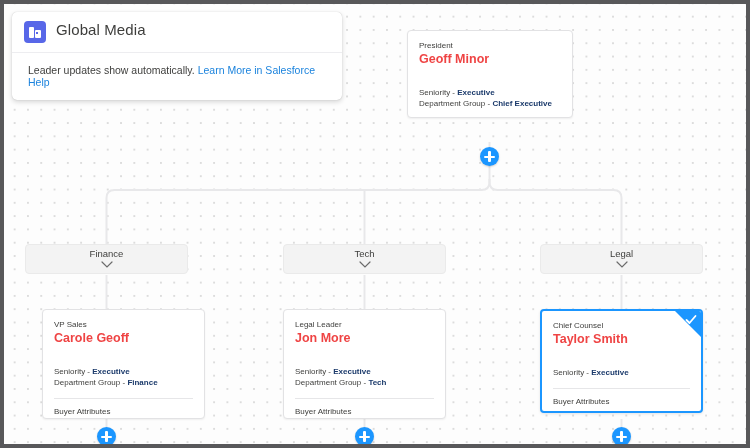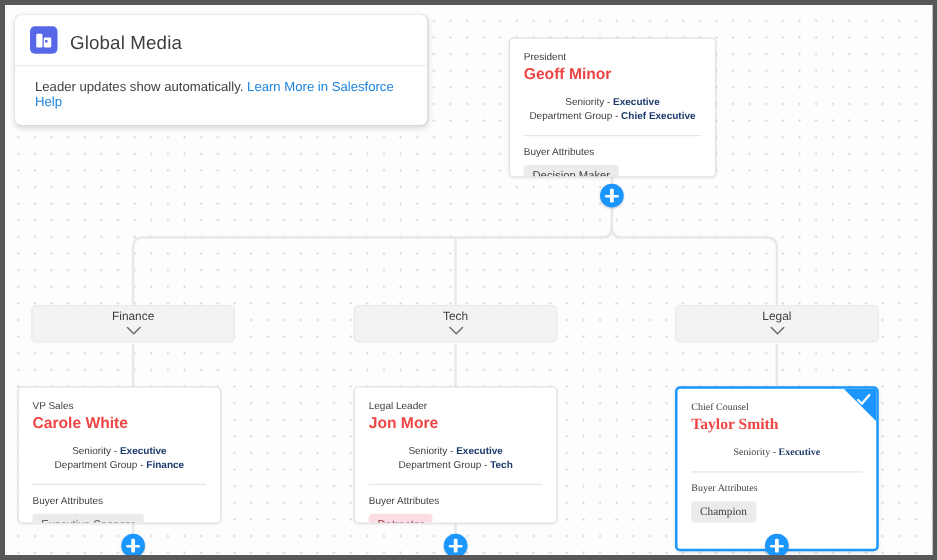--- a/index.html
+++ b/index.html
@@ -23,21 +23,21 @@
   .connsvg{position:absolute;left:0;top:0;width:750px;height:448px;pointer-events:none;}
 
   
   #info-panel{
     position:absolute;left:8px;top:8px;width:330px;
     background:#fff;border-radius:5px;
     box-shadow:0 2px 5px rgba(0,0,0,.16),0 0 1px rgba(0,0,0,.22);
     overflow:hidden;
   }
   #info-head{
-    display:flex;align-items:flex-end;gap:10px;
+    display:flex;align-items:flex-start;gap:10px;
     padding:9px 14px 9px 12px;border-bottom:1px solid #ededf0;
   }
   #acct-icon{
     width:22px;height:22px;border-radius:4px;background:#5867e8;
     position:relative;flex:0 0 auto;
   }
   #acct-icon .b1{position:absolute;left:5px;top:6px;width:5px;height:11px;background:#fff;border-radius:1px;}
   #acct-icon .b2{position:absolute;left:11px;top:9px;width:6px;height:8px;background:#fff;border-radius:1px;}
   #acct-icon .b3{position:absolute;left:12px;top:11px;width:2px;height:2px;background:#5867e8;}
   #acct-title{font-size:15px;color:#3e3e3c;letter-spacing:.1px;}
@@ -47,21 +47,21 @@
   
   .card{
     position:absolute;background:#fff;border:1px solid #e2e2e4;border-radius:4px;
     box-sizing:border-box;overflow:hidden;
     box-shadow:0 1px 2px rgba(0,0,0,.06);
   }
   .card.selected{border:2px solid #1b96ff;box-shadow:0 1px 3px rgba(0,0,0,.10);}
   .card-inner{padding:9px 11px 0 11px;}
   .role{font-size:8px;color:#3e3e3c;line-height:11px;}
   .name{font-size:12.5px;font-weight:bold;color:#ef4444;line-height:16px;margin-top:0px;}
-  .attrs{margin-top:9px;text-align:center;}
+  .attrs{margin-top:20px;}
   .attr{font-size:8px;color:#3e3e3c;line-height:11px;}
   .attr b{color:#1b3a6b;font-weight:bold;}
   .rule{height:1px;background:#e6e6e8;margin:10px 11px 0 11px;}
   .buyer-wrap{padding:8px 11px 10px 11px;}
   .buyer-label{font-size:8px;color:#3e3e3c;margin-bottom:4px;}
   .pill{
     display:inline-block;font-size:9px;line-height:13px;padding:2px 7px;border-radius:3px;
     background:#ecebea;color:#3e3e3c;
   }
   .pill.neg{background:#fcdde3;color:#8a1c30;}
@@ -124,21 +124,21 @@
           <span class="b3"></span>
       </div>
       <div id="acct-title">Global Media</div>
     </div>
     <div id="info-body">
       <span>Leader updates show automatically.</span>
       <a href="#">Learn More in Salesforce Help</a>
     </div>
   </div>
 
-  <div class="card" style="left:403px;top:26px;width:166px;height:112px;">
+  <div class="card" style="left:403px;top:26px;width:166px;height:88px;">
     <div class="card-inner">
       <div class="role">President</div>
       <div class="name">Geoff Minor</div>
       <div class="attrs">
         <div class="attr">
           <span>Seniority - </span><b>Executive</b>
         </div>
         <div class="attr">
           <span>Department Group - </span><b>Chief Executive</b>
         </div>
@@ -168,24 +168,24 @@
       <path d="M1 1 L6 6 L11 1" stroke="#6b6b6b" stroke-width="1.2" fill="none" stroke-linecap="round"></path>
     </svg>
   </div>
   <div class="group" style="left:536px;top:240px;width:163px;">
     <div class="group-label">Legal</div>
     <svg class="chev" viewBox="0 0 12 7">
       <path d="M1 1 L6 6 L11 1" stroke="#6b6b6b" stroke-width="1.2" fill="none" stroke-linecap="round"></path>
     </svg>
   </div>
 
-  <div class="card" style="left:10px;top:305px;width:163px;height:110px;">
+  <div class="card" style="left:38px;top:305px;width:163px;height:110px;">
     <div class="card-inner">
       <div class="role">VP Sales</div>
-      <div class="name">Carole White</div>
+      <div class="name">Carole Geoff</div>
       <div class="attrs">
         <div class="attr">
           <span>Seniority - </span><b>Executive</b>
         </div>
         <div class="attr">
           <span>Department Group - </span><b>Finance</b>
         </div>
       </div>
     </div>
     <div class="rule"></div>
@@ -208,21 +208,21 @@
         </div>
       </div>
     </div>
     <div class="rule"></div>
     <div class="buyer-wrap">
       <div class="buyer-label">Buyer Attributes</div>
       <span class="pill neg">Detractor</span>
     </div>
   </div>
 
-  <div class="card selected" style="left:536px;top:305px;width:163px;height:132px;font-family:Liberation Serif, serif;">
+  <div class="card selected" style="left:536px;top:305px;width:163px;height:104px;">
     <div class="sel-corner"></div>
     <svg class="sel-check" viewBox="0 0 12 12">
       <path d="M1.5 6 L4.5 9 L10.5 2" stroke="#ffffff" stroke-width="1.8" fill="none" stroke-linecap="round" stroke-linejoin="round"></path>
     </svg>
     <div class="card-inner">
       <div class="role">Chief Counsel</div>
       <div class="name">Taylor Smith</div>
       <div class="attrs">
         <div class="attr">
           <span>Seniority - </span><b>Executive</b>

